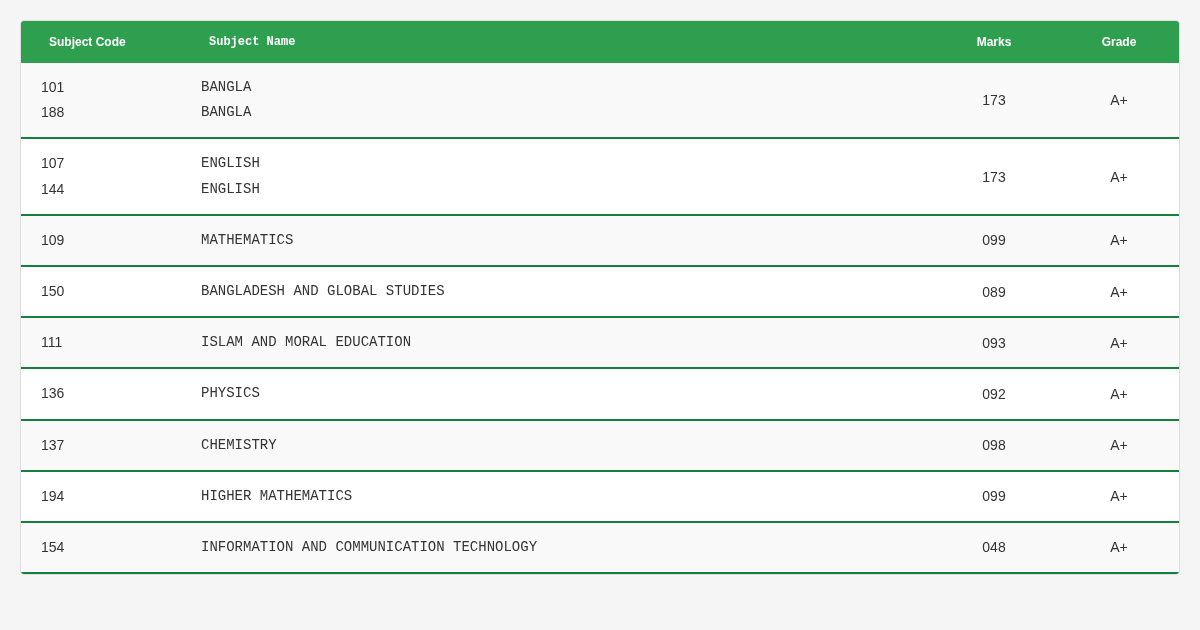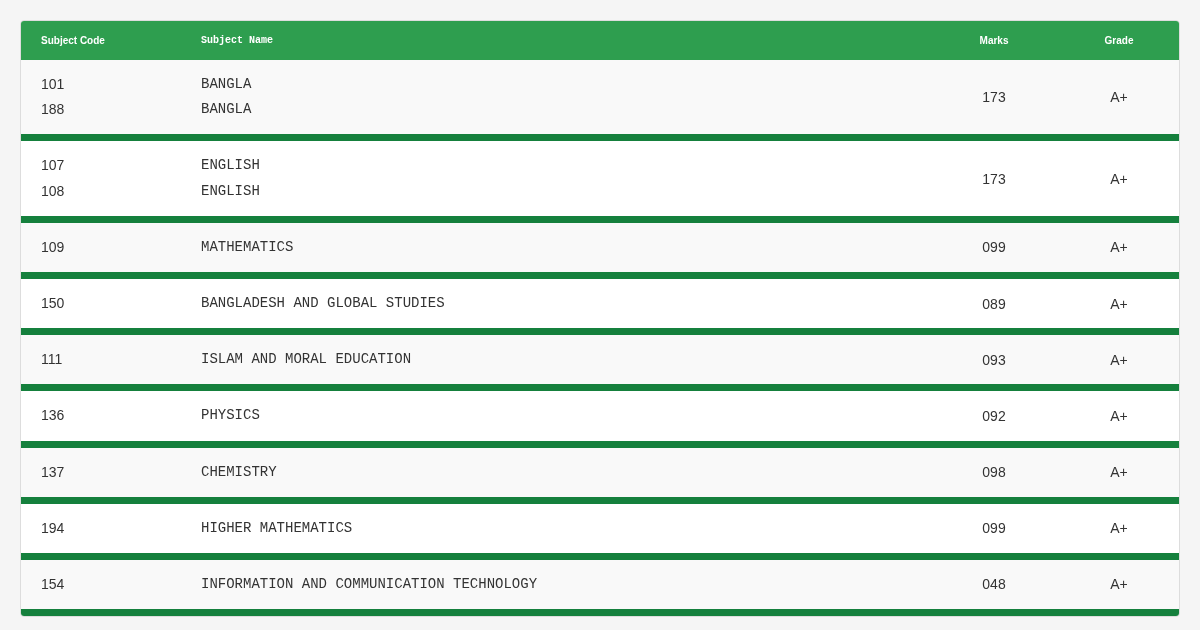--- a/index.html
+++ b/index.html
@@ -32,32 +32,32 @@
       background: #fff;
     }
 
     thead tr {
       background-color: #2e9e4f;
     }
 
     thead th {
       color: #fff;
       font-weight: bold;
-      font-size: 10px;
-      padding: 14px 20px;
+      font-size: 12px;
+      padding: 14px 28px;
       text-align: left;
     }
 
     thead th.col-marks,
     thead th.col-grade {
       text-align: center;
     }
 
     tbody tr {
-      border-bottom: 7px solid #15803d;
+      border-bottom: 2px solid #15803d;
     }
 
     tbody tr:nth-child(odd) {
       background-color: #f9f9f9;
     }
 
     tbody tr:nth-child(even) {
       background-color: #ffffff;
     }
 
@@ -123,21 +123,21 @@
               <div>BANGLA</div>
             </div>
           </td>
           <td class="col-marks">173</td>
           <td class="col-grade">A+</td>
         </tr>
         <tr class="combined-row">
           <td class="col-code">
             <div class="multi-row-cell">
               <div>107</div>
-              <div>108</div>
+              <div>144</div>
             </div>
           </td>
           <td class="col-name">
             <div class="multi-row-cell">
               <div>ENGLISH</div>
               <div>ENGLISH</div>
             </div>
           </td>
           <td class="col-marks">173</td>
           <td class="col-grade">A+</td>

